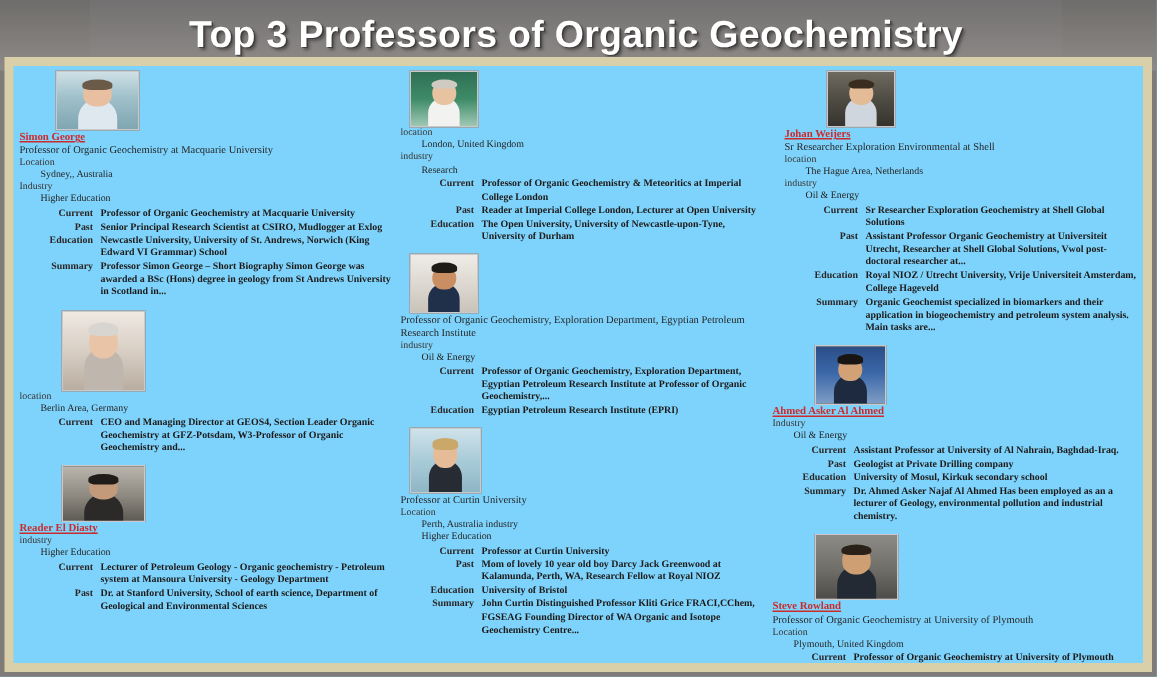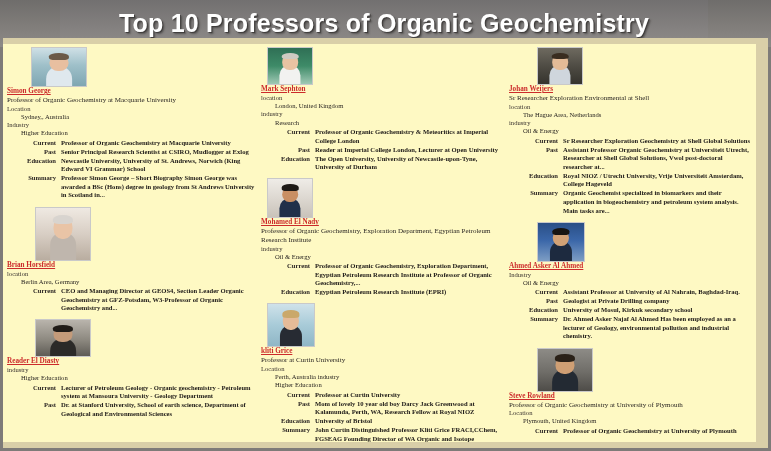--- a/index.html
+++ b/index.html
@@ -32,22 +32,22 @@
     text-shadow:1px 1px 0 rgba(60,58,56,0.85), 2px 2px 2px rgba(40,38,36,0.5);
     white-space:nowrap;
   }
   
   .frame{
     position:absolute;left:3px;top:38px;width:765px;height:410px;
     background:#d9cfa8;
     box-sizing:border-box;
   }
   .frame-inner{
-    position:absolute;left:0;top:6px;width:753px;height:398px;
-    background:#fef9c3;
+    position:absolute;left:6px;top:6px;width:753px;height:398px;
+    background:#7dd3fc;
     box-sizing:border-box;
     overflow:hidden;
   }
   .cols{
     position:absolute;left:0;top:0;width:753px;height:398px;
     display:flex;
   }
   .col{
     position:relative;
     height:398px;
@@ -98,21 +98,21 @@
     flex:1;
   }
 </style>
 </head>
 <body>
 
 <div id="page">
 
   <div class="header-band">
     <div class="header-inner">
-      <div class="header-title">Top 10 Professors of Organic Geochemistry</div>
+      <div class="header-title">Top 3 Professors of Organic Geochemistry</div>
     </div>
   </div>
 
   <div class="frame">
     <div class="frame-inner">
       <div class="cols" id="cols">
           <div class="col col-1">
             <div class="profile" style="padding-top: 3px; padding-left: 4px; padding-right: 4px;">
               <div class="photo" style="margin-left:24px;width:56px;height:40px;">
                 <i style="background:linear-gradient(180deg,#cfe0e6 0%,#9fc0c9 45%,#7fa6b2 100%);position:relative;">
@@ -147,21 +147,20 @@
               </div>
             </div>
             <div class="profile" style="padding-top: 6px; padding-left: 4px; padding-right: 4px;">
               <div class="photo" style="margin-left:28px;width:56px;height:54px;">
                 <i style="background:linear-gradient(180deg,#efe9e2 0%,#d8cec4 50%,#b9ada0 100%);position:relative;">
                   <span style="position:absolute;left:50%;top:24.84px;transform:translateX(-50%);width:25.76px;height:29.160000000000004px;background:#bfb6ad;border-radius:16.8px 16.8px 0 0;"></span>
                   <span style="position:absolute;left:50%;top:8.64px;transform:translateX(-50%);width:19.040000000000003px;height:22.68px;background:#e9c4a6;border-radius:50% 50% 45% 45%;"></span>
                   <span style="position:absolute;left:50%;top:7.0200000000000005px;transform:translateX(-50%);width:20.16px;height:9.180000000000001px;background:#d8d4cf;border-radius:50% 50% 30% 30%;"></span>
                 </i>
               </div>
-              <div class="pname">Brian Horsfield</div>
               <div class="plabel">location</div>
               <div class="pvalue">Berlin Area, Germany</div>
               <div class="rows">
                 <div class="row">
                   <div class="rlab">Current</div>
                   <div class="rval">CEO and Managing Director at GEOS4, Section Leader Organic Geochemistry at GFZ-Potsdam, W3-Professor of Organic Geochemistry and...</div>
                 </div>
               </div>
             </div>
             <div class="profile" style="padding-top: 6px; padding-left: 4px; padding-right: 4px;">
@@ -189,21 +188,20 @@
           </div>
           <div class="col col-2">
             <div class="profile" style="padding-top: 3px; padding-left: 2px; padding-right: 4px;">
               <div class="photo" style="margin-left:6px;width:46px;height:38px;">
                 <i style="background:linear-gradient(180deg,#2f6f55 0%,#3e8b68 50%,#9fc8b4 100%);position:relative;">
                   <span style="position:absolute;left:50%;top:17.48px;transform:translateX(-50%);width:21.16px;height:20.520000000000003px;background:#f2f2f0;border-radius:13.799999999999999px 13.799999999999999px 0 0;"></span>
                   <span style="position:absolute;left:50%;top:6.08px;transform:translateX(-50%);width:15.64px;height:15.959999999999999px;background:#e8c3a2;border-radius:50% 50% 45% 45%;"></span>
                   <span style="position:absolute;left:50%;top:4.94px;transform:translateX(-50%);width:16.56px;height:6.460000000000001px;background:#cfcac2;border-radius:50% 50% 30% 30%;"></span>
                 </i>
               </div>
-              <div class="pname">Mark Sephton</div>
               <div class="plabel">location</div>
               <div class="pvalue">London, United Kingdom</div>
               <div class="plabel">industry</div>
               <div class="pvalue">Research</div>
               <div class="rows">
                 <div class="row">
                   <div class="rlab">Current</div>
                   <div class="rval">Professor of Organic Geochemistry &amp; Meteoritics at Imperial College London</div>
                 </div>
                 <div class="row">
@@ -217,21 +215,20 @@
               </div>
             </div>
             <div class="profile" style="padding-top: 6px; padding-left: 2px; padding-right: 4px;">
               <div class="photo" style="margin-left:6px;width:46px;height:40px;">
                 <i style="background:linear-gradient(180deg,#efece7 0%,#ddd8d1 50%,#c9c3ba 100%);position:relative;">
                   <span style="position:absolute;left:50%;top:18.400000000000002px;transform:translateX(-50%);width:21.16px;height:21.6px;background:#20304a;border-radius:13.799999999999999px 13.799999999999999px 0 0;"></span>
                   <span style="position:absolute;left:50%;top:6.4px;transform:translateX(-50%);width:15.64px;height:16.8px;background:#c98f63;border-radius:50% 50% 45% 45%;"></span>
                   <span style="position:absolute;left:50%;top:5.2px;transform:translateX(-50%);width:16.56px;height:6.800000000000001px;background:#1e1a16;border-radius:50% 50% 30% 30%;"></span>
                 </i>
               </div>
-              <div class="pname">Mohamed El Nady</div>
               <div class="ptitle">Professor of Organic Geochemistry, Exploration Department, Egyptian Petroleum Research Institute</div>
               <div class="plabel">industry</div>
               <div class="pvalue">Oil &amp; Energy</div>
               <div class="rows">
                 <div class="row">
                   <div class="rlab">Current</div>
                   <div class="rval">Professor of Organic Geochemistry, Exploration Department, Egyptian Petroleum Research Institute at Professor of Organic Geochemistry,...</div>
                 </div>
                 <div class="row">
                   <div class="rlab">Education</div>
@@ -240,21 +237,20 @@
               </div>
             </div>
             <div class="profile" style="padding-top: 6px; padding-left: 2px; padding-right: 4px;">
               <div class="photo" style="margin-left:6px;width:48px;height:44px;">
                 <i style="background:linear-gradient(180deg,#cfe2ea 0%,#a8cbd8 50%,#8fb6c6 100%);position:relative;">
                   <span style="position:absolute;left:50%;top:20.240000000000002px;transform:translateX(-50%);width:22.080000000000002px;height:23.76px;background:#272b33;border-radius:14.399999999999999px 14.399999999999999px 0 0;"></span>
                   <span style="position:absolute;left:50%;top:7.04px;transform:translateX(-50%);width:16.32px;height:18.48px;background:#e5bb98;border-radius:50% 50% 45% 45%;"></span>
                   <span style="position:absolute;left:50%;top:5.720000000000001px;transform:translateX(-50%);width:17.28px;height:7.48px;background:#caa86a;border-radius:50% 50% 30% 30%;"></span>
                 </i>
               </div>
-              <div class="pname">kliti Grice</div>
               <div class="ptitle">Professor at Curtin University</div>
               <div class="plabel">Location</div>
               <div class="pvalue">Perth, Australia industry</div>
               <div class="pvalue">Higher Education</div>
               <div class="rows">
                 <div class="row">
                   <div class="rlab">Current</div>
                   <div class="rval">Professor at Curtin University</div>
                 </div>
                 <div class="row">
@@ -266,21 +262,21 @@
                   <div class="rval">University of Bristol</div>
                 </div>
                 <div class="row">
                   <div class="rlab">Summary</div>
                   <div class="rval">John Curtin Distinguished Professor Kliti Grice FRACI,CChem, FGSEAG Founding Director of WA Organic and Isotope Geochemistry Centre...</div>
                 </div>
               </div>
             </div>
           </div>
           <div class="col col-3">
-            <div class="profile" style="padding-top: 3px; padding-left: 2px; padding-right: 4px;">
+            <div class="profile" style="padding-top: 3px; padding-left: 2px; padding-right: 4px; margin-left: 8px;">
               <div class="photo" style="margin-left:28px;width:46px;height:38px;">
                 <i style="background:linear-gradient(180deg,#6e6a5f 0%,#4f4c44 50%,#35332d 100%);position:relative;">
                   <span style="position:absolute;left:50%;top:17.48px;transform:translateX(-50%);width:21.16px;height:20.520000000000003px;background:#cfd6dd;border-radius:13.799999999999999px 13.799999999999999px 0 0;"></span>
                   <span style="position:absolute;left:50%;top:6.08px;transform:translateX(-50%);width:15.64px;height:15.959999999999999px;background:#e3bb97;border-radius:50% 50% 45% 45%;"></span>
                   <span style="position:absolute;left:50%;top:4.94px;transform:translateX(-50%);width:16.56px;height:6.460000000000001px;background:#3a2d20;border-radius:50% 50% 30% 30%;"></span>
                 </i>
               </div>
               <div class="pname">Johan Weijers</div>
               <div class="ptitle">Sr Researcher Exploration Environmental at Shell</div>
               <div class="plabel">location</div>

